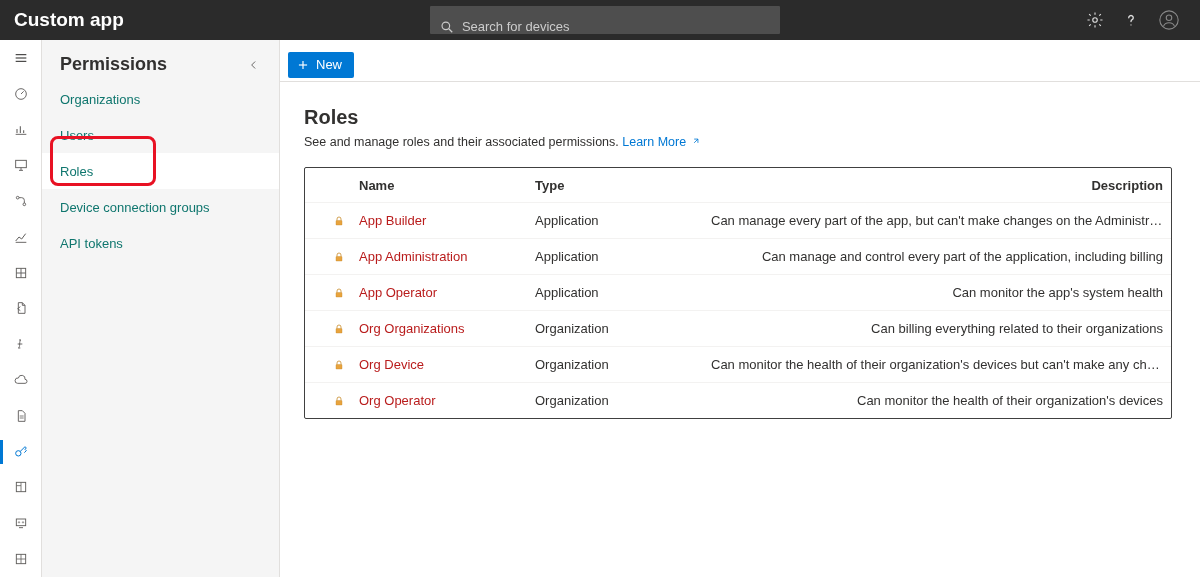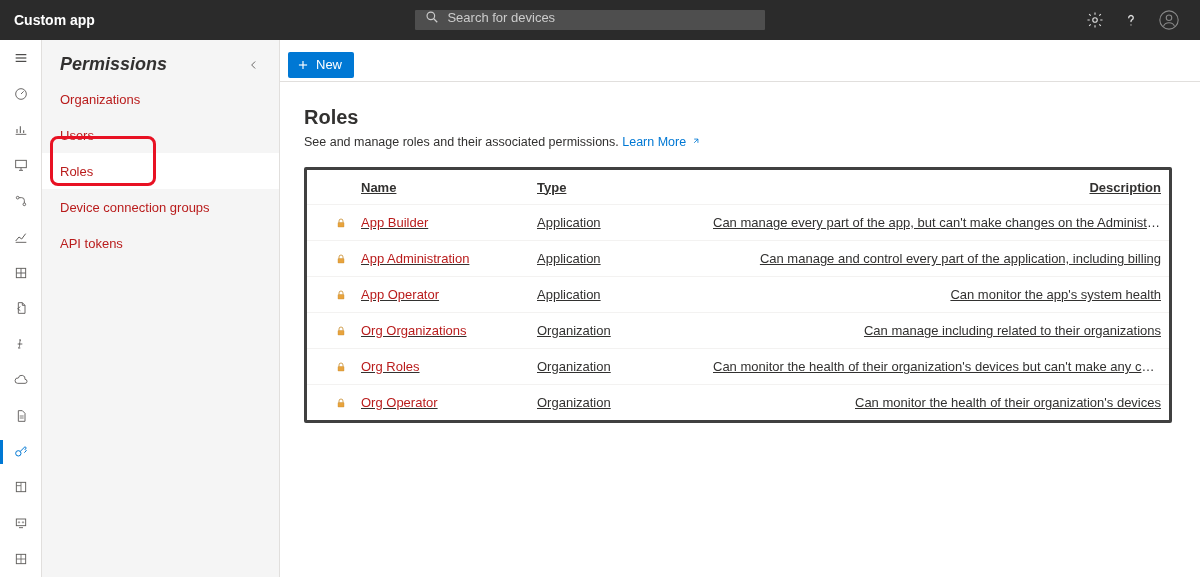--- a/index.html
+++ b/index.html
@@ -1,55 +1,55 @@
 <!DOCTYPE html>
 <html><head>
 <meta charset="utf-8">
 <style>
   * { box-sizing: border-box; margin: 0; padding: 0; }
   html, body { width: 1200px; height: 577px; font-family: "Segoe UI", Arial, sans-serif; font-size: 13px; color: #323130; overflow: hidden; background: #fff; }
   .topbar { height: 40px; background: #2b2b2b; display: flex; align-items: center; color: #fff; padding: 0 14px; }
-  .topbar .title { font-size: 14px; font-weight: 600; }
+  .topbar .title { font-size: 19px; font-weight: 600; }
   .topbar .spacer1 { flex: 1; }
-  .search-wrap { flex: 0 0 350px; height: 20px; background: #4e4e4e; display: flex; align-items: flex-start; padding: 0 10px; border-radius: 1px; }
+  .search-wrap { flex: 0 0 350px; height: 28px; background: #4e4e4e; display: flex; align-items: flex-end; padding: 0 10px; border-radius: 1px; }
   .search-wrap svg { width: 14px; height: 14px; stroke: #ccc; fill: none; }
   .search-wrap input { flex: 1; background: transparent; border: none; outline: none; color: #ddd; font-size: 13px; margin-left: 8px; }
   .search-wrap input::placeholder { color: #ccc; }
   .spacer2 { flex: 1; }
   .topicons { display: flex; align-items: center; gap: 18px; margin-right: 6px; }
   .topicons .ticon { width: 18px; height: 18px; stroke: #ddd; fill: none; display: block; }
   .topicons .avatar { width: 22px; height: 22px; stroke: #888; fill: none; }
 
   .body { display: flex; height: calc(577px - 40px); }
   .rail { width: 42px; border-right: 1px solid #e1dfdd; background: #fff; display: flex; flex-direction: column; padding-top: 0; }
   .rail-item { height: 36px; display: flex; align-items: center; justify-content: center; position: relative; cursor: pointer; }
   .rail-item svg { width: 16px; height: 16px; stroke: #605e5c; fill: none; }
   .rail-item.ham svg { stroke: #323130; }
   .rail-item.active::before { content: ""; position: absolute; left: 0; top: 6px; bottom: 6px; width: 3px; background: #0078d4; }
   .rail-item.active svg { stroke: #0078d4; }
 
   .panel { width: 238px; border-right: 1px solid #e1dfdd; background: #f5f5f5; position: relative; }
-  .panel-header { display: flex; align-items: center; justify-content: space-between; padding: 14px 18px 6px 18px; font-style: italic; }
+  .panel-header { display: flex; align-items: center; justify-content: space-between; padding: 14px 18px 6px 18px; }
   .panel-header h2 { font-size: 18px; font-weight: 600; color: #323130; }
   .panel-header .chev { width: 14px; height: 14px; stroke: #605e5c; fill: none; cursor: pointer; }
-  .panel-item { height: 36px; display: flex; align-items: center; padding: 0 18px; font-size: 13px; color: #b91c1c; cursor: pointer; }
+  .panel-item { height: 36px; display: flex; align-items: center; padding: 0 18px; font-size: 13px; color: #0f766e; cursor: pointer; }
   .panel-item.active { background: #fff; }
   .highlight { position: absolute; border: 3px solid #e81123; border-radius: 8px; pointer-events: none; }
 
   .main { flex: 1; display: flex; flex-direction: column; overflow: hidden; margin-top: 8px; }
   .cmdbar { height: 34px; border-bottom: 1px solid #e1dfdd; display: flex; align-items: center; padding-left: 8px; }
   .new-btn { height: 26px; background: #0078d4; color: #fff; border: none; display: flex; align-items: center; padding: 0 12px 0 8px; font-size: 13px; border-radius: 2px; cursor: pointer; }
   .new-btn svg { width: 14px; height: 14px; stroke: #fff; fill: none; margin-right: 6px; }
   .content { padding: 24px 0 0 24px; overflow: hidden; }
   .content h1 { font-size: 20px; font-weight: 600; margin-bottom: 6px; }
   .subtitle { font-size: 12.5px; color: #323130; margin-bottom: 18px; }
   .subtitle a { color: #0078d4; text-decoration: none; }
   .link-out { display: inline-block; width: 10px; height: 10px; vertical-align: -1px; }
 
-  .table { border: 3px solid #404040; border-radius: 2px; width: 868px; overflow: hidden; text-decoration: underline; }
+  .table { border: 1px solid #404040; border-radius: 2px; width: 868px; overflow: hidden; }
   .trow { display: flex; align-items: center; height: 36px; border-top: 1px solid #f3f2f1; font-size: 13px; }
   .trow.header { height: 34px; font-weight: 600; border-top: none; color: #323130; }
   .cell { padding: 0 8px; white-space: nowrap; overflow: hidden; text-overflow: ellipsis; }
   .c-pad { flex: 0 0 46px; display: flex; justify-content: flex-end; padding-right: 6px; }
   .c-name { flex: 0 0 176px; }
   .c-type { flex: 0 0 176px; }
   .c-desc { flex: 1; text-align: right; }
   .c-name a { color: #b91c1c; text-decoration: none; }
   .lock { width: 12px; height: 14px; display: inline-block; vertical-align: -2px; }
 </style>
@@ -271,30 +271,30 @@
             </div>
             <div class="trow">
               <div class="cell c-pad">
                 <svg class="lock" viewBox="0 0 24 24">
                   <rect x="6" y="11" width="12" height="9" rx="1" fill="#e8a33d" stroke="#c88a2a" stroke-width="0.8"></rect>
                   <path d="M8 11V8a4 4 0 0 1 8 0v3" stroke="#c88a2a" stroke-width="1.6" fill="none"></path>
                 </svg>
               </div>
               <div class="cell c-name"><a href="#">Org Organizations</a></div>
               <div class="cell c-type">Organization</div>
-              <div class="cell c-desc">Can manage including related to their organizations</div>
-            </div>
-            <div class="trow">
-              <div class="cell c-pad">
-                <svg class="lock" viewBox="0 0 24 24">
-                  <rect x="6" y="11" width="12" height="9" rx="1" fill="#e8a33d" stroke="#c88a2a" stroke-width="0.8"></rect>
-                  <path d="M8 11V8a4 4 0 0 1 8 0v3" stroke="#c88a2a" stroke-width="1.6" fill="none"></path>
-                </svg>
-              </div>
-              <div class="cell c-name"><a href="#">Org Roles</a></div>
+              <div class="cell c-desc">Can billing everything related to their organizations</div>
+            </div>
+            <div class="trow">
+              <div class="cell c-pad">
+                <svg class="lock" viewBox="0 0 24 24">
+                  <rect x="6" y="11" width="12" height="9" rx="1" fill="#e8a33d" stroke="#c88a2a" stroke-width="0.8"></rect>
+                  <path d="M8 11V8a4 4 0 0 1 8 0v3" stroke="#c88a2a" stroke-width="1.6" fill="none"></path>
+                </svg>
+              </div>
+              <div class="cell c-name"><a href="#">Org Device</a></div>
               <div class="cell c-type">Organization</div>
               <div class="cell c-desc">Can monitor the health of their organization's devices but can't make any changes to them</div>
             </div>
             <div class="trow">
               <div class="cell c-pad">
                 <svg class="lock" viewBox="0 0 24 24">
                   <rect x="6" y="11" width="12" height="9" rx="1" fill="#e8a33d" stroke="#c88a2a" stroke-width="0.8"></rect>
                   <path d="M8 11V8a4 4 0 0 1 8 0v3" stroke="#c88a2a" stroke-width="1.6" fill="none"></path>
                 </svg>
               </div>

